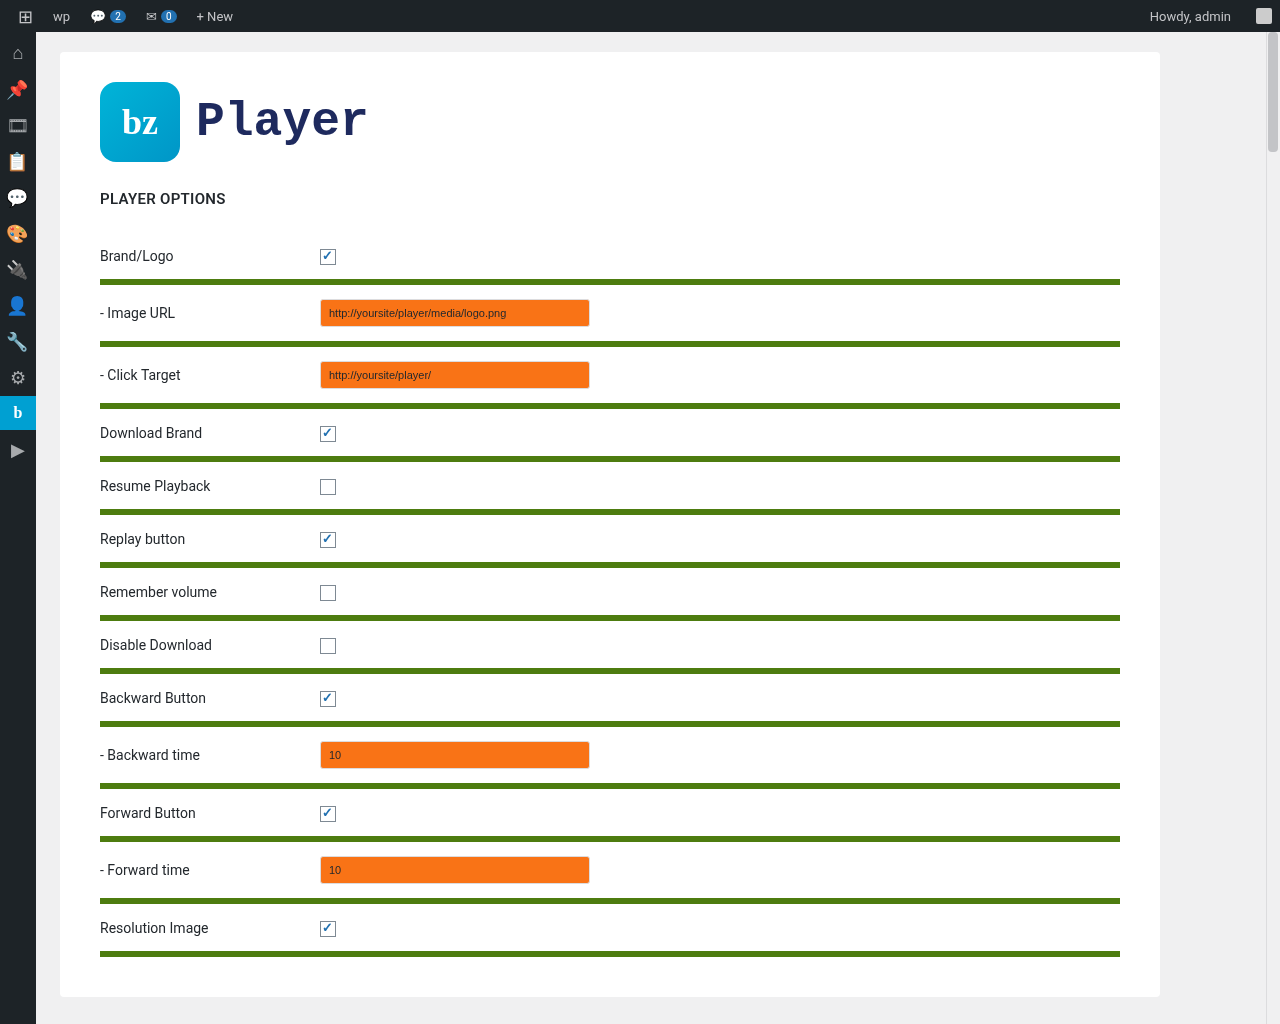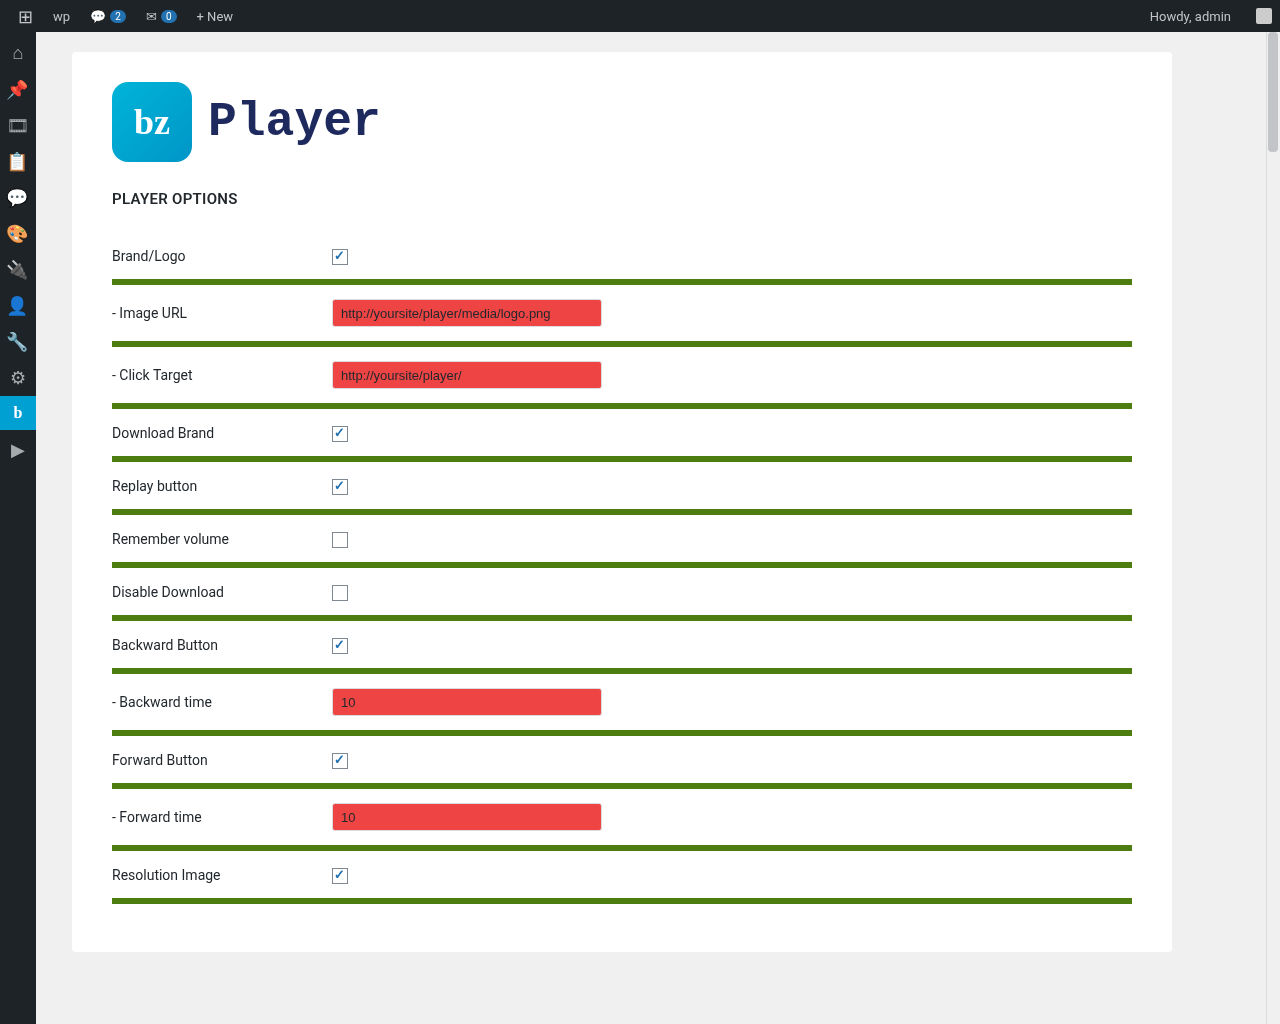--- a/index.html
+++ b/index.html
@@ -24,21 +24,21 @@
       position: fixed; top: 32px; left: 0; bottom: 0; width: 36px;
       background: #1d2327; z-index: 100; display: flex; flex-direction: column; align-items: center;
       padding-top: 4px; gap: 2px; overflow: visible;
     }
     .menu-icon { width: 36px; height: 34px; display: flex; align-items: center; justify-content: center; color: #a7aaad; font-size: 18px; cursor: pointer; position: relative; }
     .menu-icon.bz-active { background: #00a0d2; color: #fff; }
 
     
     #main-wrap {
       margin-top: 32px; margin-left: 36px; flex: 1; overflow-y: auto;
-      padding: 20px 20px 40px 36px; background: #f0f0f1;
+      padding: 20px 20px 40px 24px; background: #f0f0f1;
     }
 
     
     .content-card {
       background: #fff; border-radius: 4px; padding: 30px 40px 40px 40px;
       max-width: 1100px; min-height: 900px;
     }
 
     
     .plugin-logo { display: flex; align-items: center; gap: 16px; margin-bottom: 28px; }
@@ -66,23 +66,23 @@
       position: relative; display: inline-block; vertical-align: middle;
     }
     .wp-checkbox:checked { background: #fff; border-color: #7e8993; }
     .wp-checkbox:checked::after {
       content: '✓'; position: absolute; top: -2px; left: 1px;
       font-size: 13px; color: #2271b1; font-weight: bold;
     }
 
     
     .wp-input {
-      width: 270px; height: 28px; padding: 0 8px; font-size: 13px;
+      width: 270px; height: 28px; padding: 0 8px; font-size: 11px;
       border: 1px solid #dcdcde; border-radius: 3px; color: #23282d;
-      background: #ef4444;
+      background: #f97316;
     }
 
     
     #main-wrap::-webkit-scrollbar { width: 10px; }
     #main-wrap::-webkit-scrollbar-track { background: #f0f0f1; }
     #main-wrap::-webkit-scrollbar-thumb { background: #c3c4c7; border-radius: 4px; }
 
     
     .right-scrollbar {
       position: fixed; right: 0; top: 32px; bottom: 0; width: 14px;
@@ -173,20 +173,26 @@
           </td>
         </tr>
 
         <tr>
           <td class="option-label">Download Brand</td>
           <td class="option-control">
             <input type="checkbox" class="wp-checkbox" checked="" style="">
           </td>
         </tr>
 
+        <tr>
+          <td class="option-label">Resume Playback</td>
+          <td class="option-control">
+            <input type="checkbox" class="wp-checkbox" style="">
+          </td>
+        </tr>
 
         <tr>
           <td class="option-label">Replay button</td>
           <td class="option-control">
             <input type="checkbox" class="wp-checkbox" checked="" style="">
           </td>
         </tr>
 
         <tr>
           <td class="option-label">Remember volume</td>

